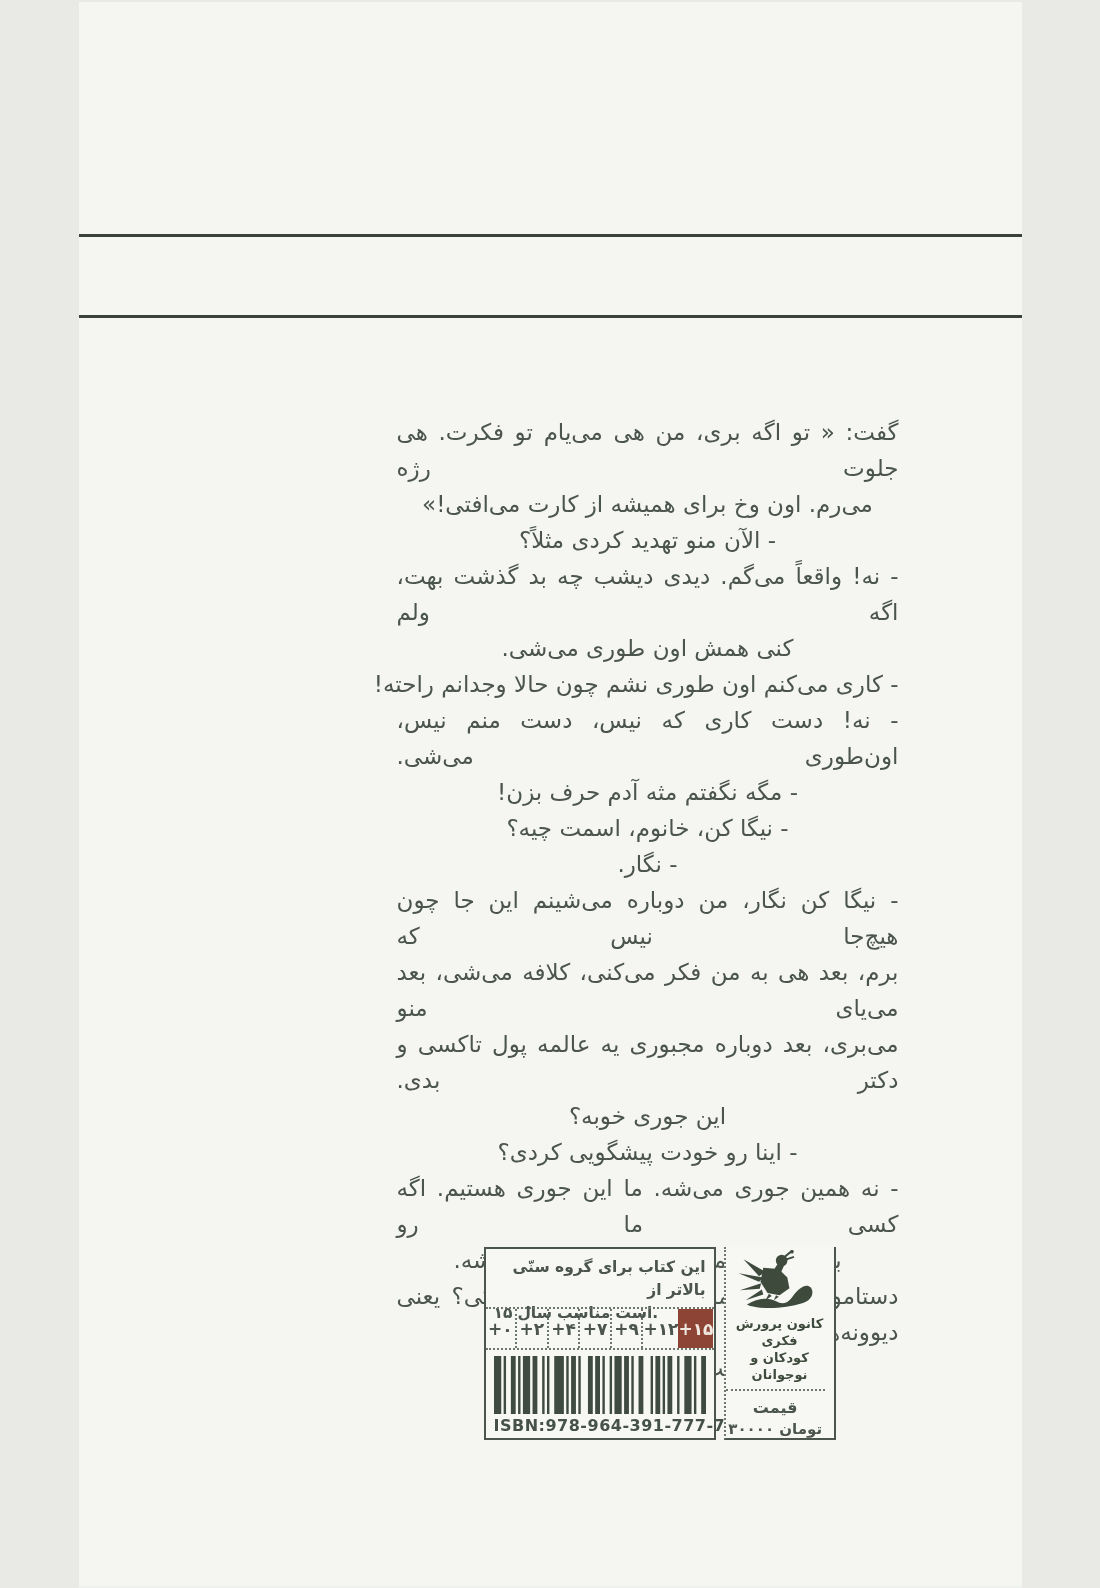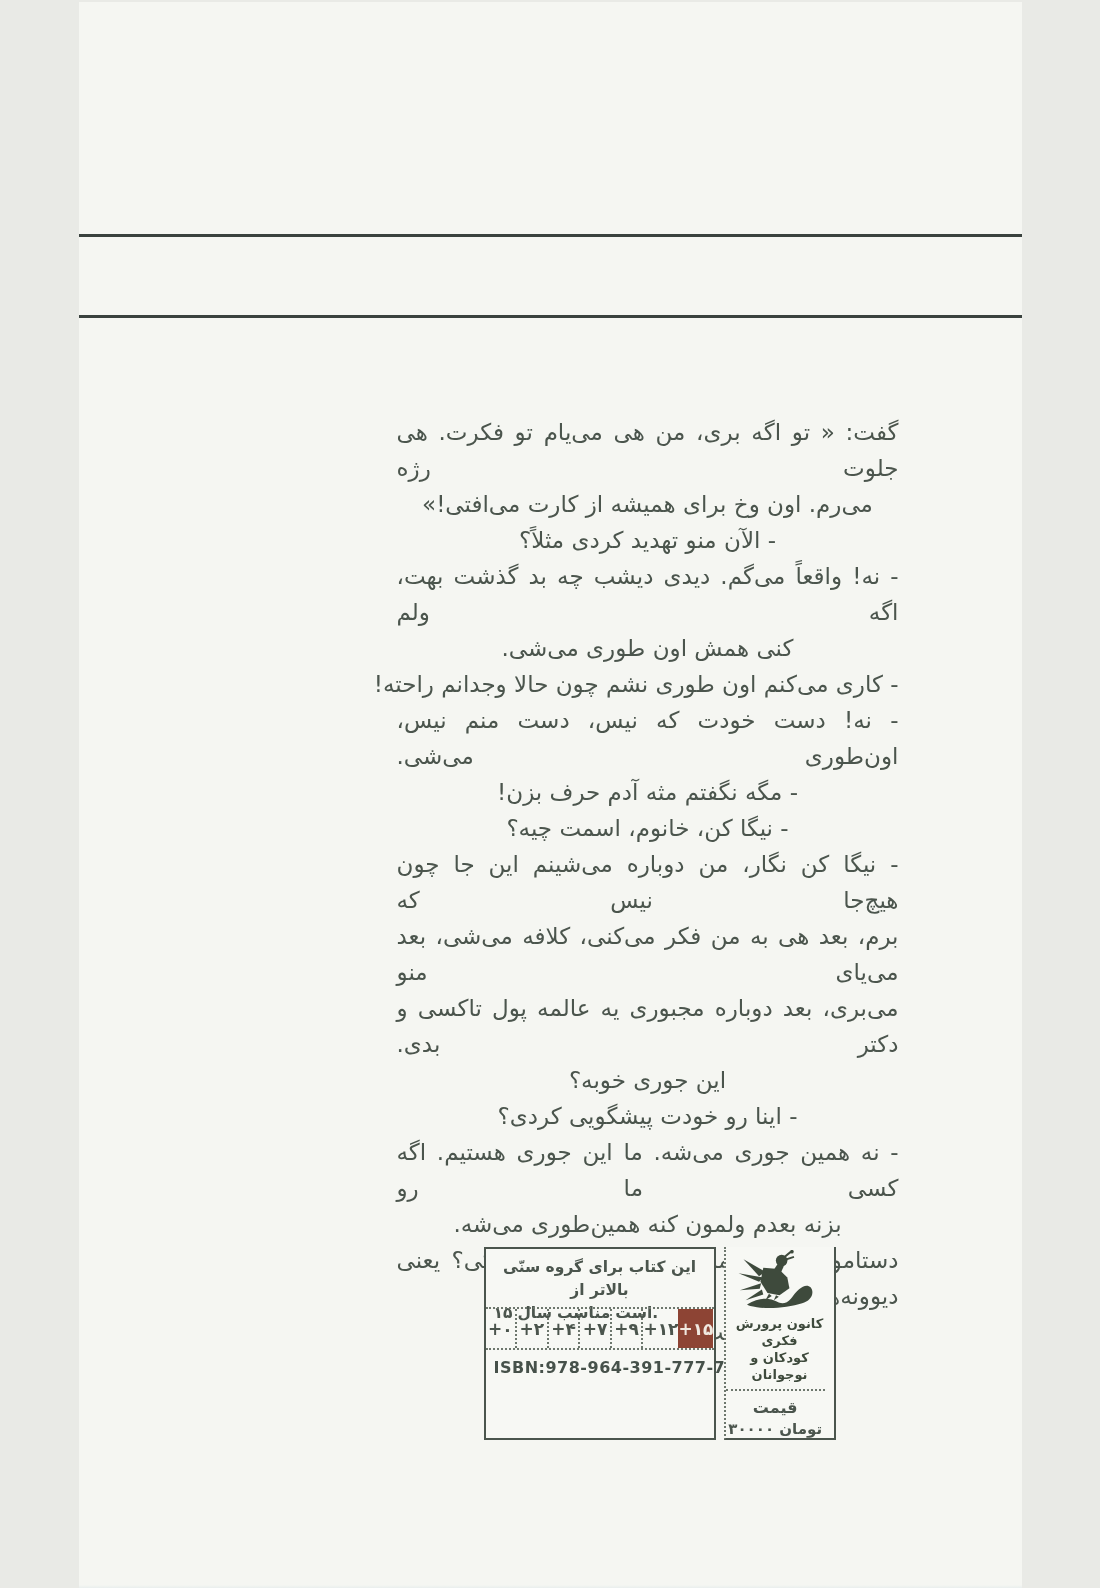--- a/index.html
+++ b/index.html
@@ -42,35 +42,35 @@
   .left-block{
     width:232px;height:100%;
     border:2px solid var(--ink);
     background:#f7f8f4;
     display:flex;flex-direction:column;
   }
   .suitability{
     height:58px;padding:7px 8px 0 8px;
     font-weight:bold;font-size:15.5px;line-height:23px;
   }
-  .suit-l1{direction:rtl;text-align:center;}
+  .suit-l1{direction:rtl;text-align:right;}
   .suit-l2{direction:ltr;display:flex;gap:5px;justify-content:flex-start;padding-right:4px;align-items:center;}
   .suit-l2 .w{unicode-bidi:isolate;}
   .age-row{
     height:43px;display:flex;direction:ltr;
     border-top:2px dotted #6d776d;border-bottom:2px dotted #6d776d;
   }
   .age-cell{
     flex:1;display:flex;align-items:center;justify-content:center;
     font-size:17px;font-weight:bold;direction:ltr;
     border-left:2px dotted #6d776d;
   }
   .age-cell:first-child{border-left:none;}
   .age-cell.hl{background:var(--red);color:#f0e8df;border-left:none;text-align:center;}
-  .barcode-area{flex:1;display:flex;flex-direction:row;padding:6px 8px 0 8px;}
+  .barcode-area{flex:1;display:flex;flex-direction:column;padding:6px 8px 0 8px;}
   .barcode-svg{width:100%;height:58px;display:block;}
   .isbn{
     text-align:center;font-size:16px;font-weight:bold;
     letter-spacing:0.5px;color:#46514a;padding-top:2px;
     font-family:"DejaVu Sans",sans-serif;white-space:nowrap;
   }
   .right-block{
     width:112px;height:100%;
     border-right:2px solid var(--ink);
     border-bottom:2px solid var(--ink);
@@ -106,23 +106,24 @@
   <div class="rule rule-1"></div>
   <div class="rule rule-2"></div>
 
   <div class="backtext">
       <div class="line full">گفت: « تو اگه بری، من هی می‌یام تو فکرت. هی جلوت رژه</div>
       <div class="line">می‌رم. اون وخ برای همیشه از کارت می‌افتی!»</div>
       <div class="line">- الآن منو تهدید کردی مثلاً؟</div>
       <div class="line full">- نه! واقعاً می‌گم. دیدی دیشب چه بد گذشت بهت، اگه ولم</div>
       <div class="line">کنی همش اون طوری می‌شی.</div>
       <div class="line">- کاری می‌کنم اون طوری نشم چون حالا وجدانم راحته!</div>
-      <div class="line full">- نه! دست خودت که نیس، دست منم نیس، اون‌طوری می‌شی.</div>
+      <div class="line full">- نه! دست کاری که نیس، دست منم نیس، اون‌طوری می‌شی.</div>
       <div class="line">- مگه نگفتم مثه آدم حرف بزن!</div>
       <div class="line">- نیگا کن، خانوم، اسمت چیه؟</div>
+      <div class="line">- نگار.</div>
       <div class="line full">- نیگا کن نگار، من دوباره می‌شینم این جا چون هیچ‌جا نیس که</div>
       <div class="line full">برم، بعد هی به من فکر می‌کنی، کلافه می‌شی، بعد می‌یای منو</div>
       <div class="line full">می‌بری، بعد دوباره مجبوری یه عالمه پول تاکسی و دکتر بدی.</div>
       <div class="line">این جوری خوبه؟</div>
       <div class="line">- اینا رو خودت پیشگویی کردی؟</div>
       <div class="line full">- نه همین جوری می‌شه. ما این جوری هستیم. اگه کسی ما رو</div>
       <div class="line">بزنه بعدم ولمون کنه همین‌طوری می‌شه.</div>
       <div class="line full">دستامو زدم به کمرم و گفتم: «ما یعنی کی؟ یعنی دیوونه‌ها؟»</div>
       <div class="line">گفت: «نه ما دلقکا!»</div>
     </div>

